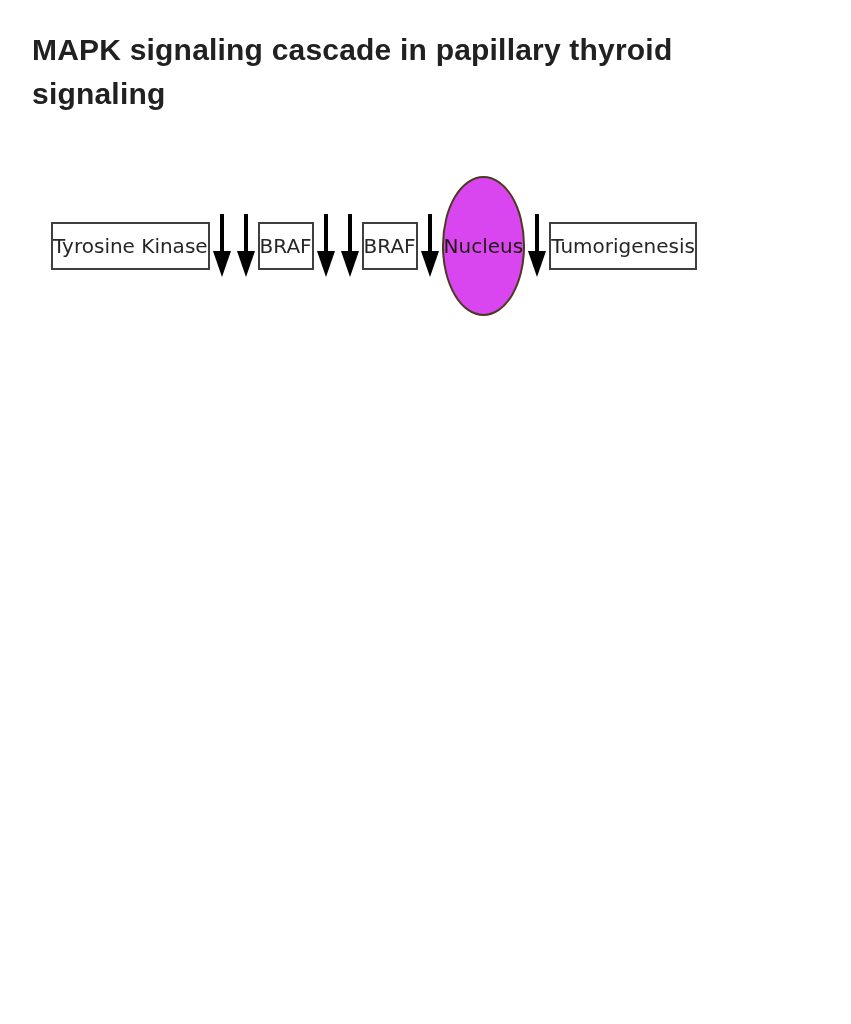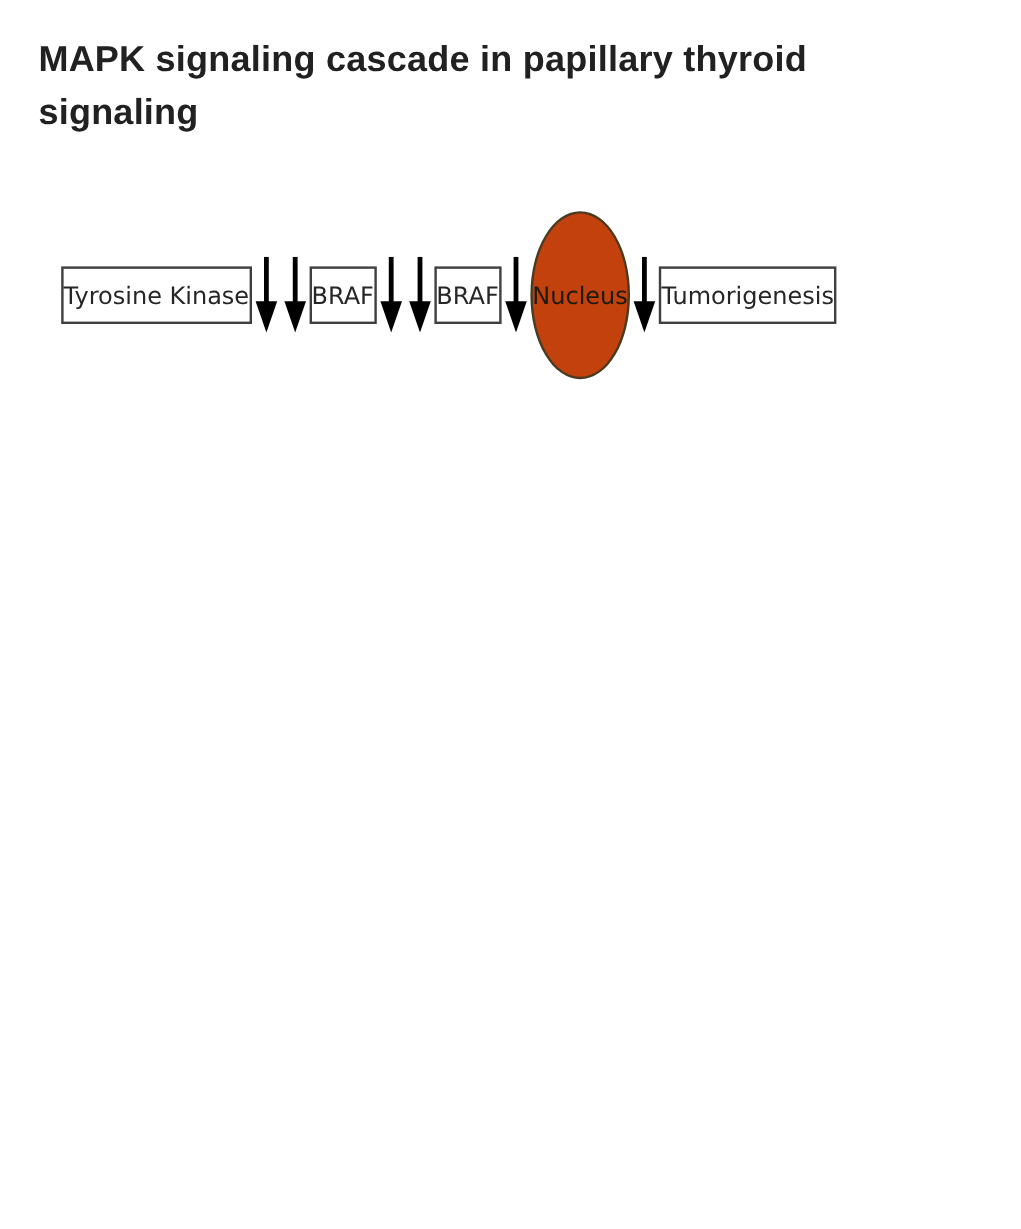--- a/index.html
+++ b/index.html
@@ -47,21 +47,21 @@
     font-family: "DejaVu Sans", "Liberation Sans", sans-serif;
     font-size: 20px;
     color: #262626;
     white-space: nowrap;
   }
   .node-circle {
     box-sizing: border-box;
     width: 140px;
     height: 140px;
     border-radius: 50%;
-    background: #c2410c;
+    background: #d946ef;
     border: 2px solid #4a3a20;
     display: flex;
     align-items: center;
     justify-content: center;
     font-family: "DejaVu Sans", "Liberation Sans", sans-serif;
     font-size: 20px;
     color: #1f1a10;
     text-align: center;
   }
   .arrow {

